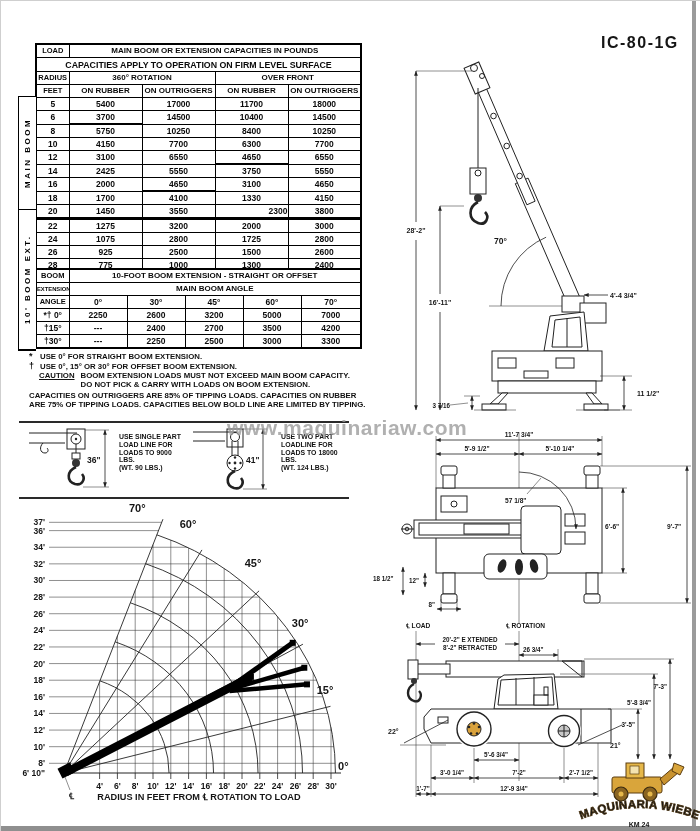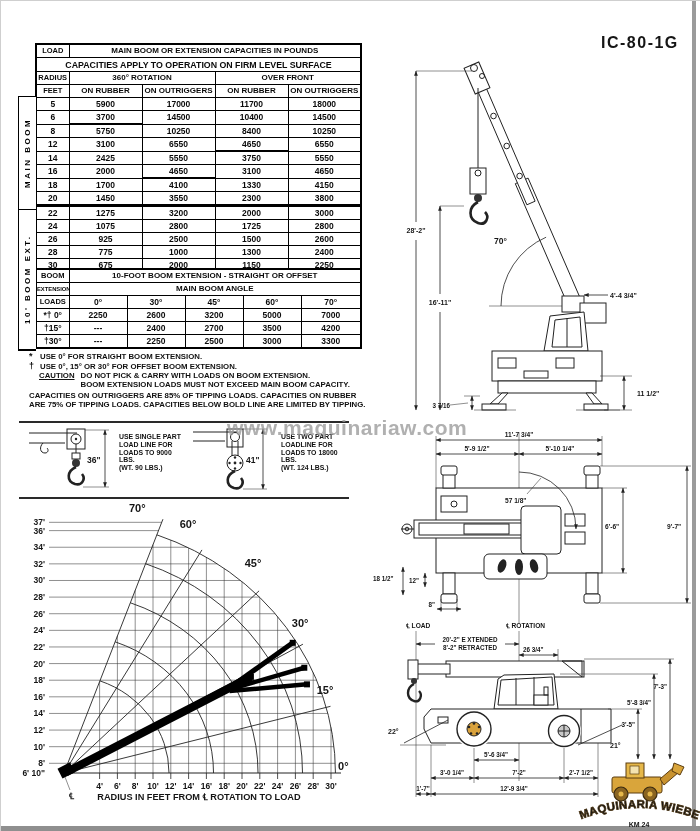--- a/index.html
+++ b/index.html
@@ -76,40 +76,47 @@
         <td class="corner">FEET</td>
         <td class="hd">ON RUBBER</td>
         <td class="hd">ON OUTRIGGERS</td>
         <td class="hd">ON RUBBER</td>
         <td class="hd">ON OUTRIGGERS</td>
       </tr>
     </tbody>
     <tbody id="mainRows">
         <tr>
           <td>5</td>
-          <td>5900</td>
+          <td>5400</td>
           <td>17000</td>
           <td>11700</td>
           <td>18000</td>
         </tr>
         <tr>
           <td>6</td>
           <td style="border-bottom: 2.5px solid rgb(0, 0, 0);">3700</td>
           <td>14500</td>
           <td>10400</td>
           <td>14500</td>
         </tr>
         <tr>
           <td>8</td>
           <td>5750</td>
           <td>10250</td>
           <td>8400</td>
           <td>10250</td>
         </tr>
         <tr>
+          <td>10</td>
+          <td>4150</td>
+          <td>7700</td>
+          <td>6300</td>
+          <td>7700</td>
+        </tr>
+        <tr>
           <td>12</td>
           <td>3100</td>
           <td>6550</td>
           <td style="border-bottom: 2.5px solid rgb(0, 0, 0);">4650</td>
           <td>6550</td>
         </tr>
         <tr>
           <td>14</td>
           <td>2425</td>
           <td>5550</td>
@@ -127,21 +134,21 @@
           <td>18</td>
           <td>1700</td>
           <td>4100</td>
           <td>1330</td>
           <td>4150</td>
         </tr>
         <tr>
           <td style="border-bottom: 3px solid rgb(0, 0, 0);">20</td>
           <td style="border-bottom: 3px solid rgb(0, 0, 0);">1450</td>
           <td style="border-bottom: 3px solid rgb(0, 0, 0);">3550</td>
-          <td style="border-bottom: 3px solid rgb(0, 0, 0);">2300</td>
+          <td style="border-bottom: 3px solid rgb(0, 0, 0); text-align: right;">2300</td>
           <td style="border-bottom: 3px solid rgb(0, 0, 0); margin-left: 32px;">3800</td>
         </tr>
         <tr>
           <td>22</td>
           <td>1275</td>
           <td>3200</td>
           <td>2000</td>
           <td>3000</td>
         </tr>
         <tr>
@@ -187,21 +194,21 @@
     <tbody>
       <tr>
         <td class="corner">BOOM</td>
         <td colspan="5" class="hd">10-FOOT BOOM EXTENSION - STRAIGHT OR OFFSET</td>
       </tr>
       <tr>
         <td class="tiny">EXTENSION</td>
         <td colspan="5" class="hd">MAIN BOOM ANGLE</td>
       </tr>
       <tr>
-        <td class="corner">LOADS</td>
+        <td class="corner">ANGLE</td>
         <td>0°</td>
         <td>30°</td>
         <td>45°</td>
         <td>60°</td>
         <td>70°</td>
       </tr>
     </tbody>
     <tbody id="extRows">
         <tr>
           <td>*† 0°</td>
@@ -237,22 +244,22 @@
     <span class="fnsym">*</span>
     <span>USE 0° FOR STRAIGHT BOOM EXTENSION.</span>
   </div>
   <div class="fn fnrow" style="left:28px;top:360.5px;">
     <span class="fnsym">†</span>
     <span>USE 0°, 15° OR 30° FOR OFFSET BOOM EXTENSION.</span>
   </div>
   <div class="fn fnrow" style="left:38px;top:370px;">
     <span class="cautl">CAUTION</span>
     <span>
+      <span style="display:block">BOOM EXTENSION LOADS MUST NOT EXCEED MAIN BOOM CAPACITY.</span>
       <span style="display:block">DO NOT PICK &amp; CARRY WITH LOADS ON BOOM EXTENSION.</span>
-      <span style="display:block">BOOM EXTENSION LOADS MUST NOT EXCEED MAIN BOOM CAPACITY.</span>
     </span>
   </div>
   <div class="fn" style="left:28px;top:390px;width:350px;">
     <span style="display:block">CAPACITIES ON OUTRIGGERS ARE 85% OF TIPPING LOADS. CAPACITIES ON RUBBER</span>
     <span style="display:block">ARE 75% OF TIPPING LOADS.  CAPACITIES BELOW BOLD LINE ARE LIMITED BY TIPPING.</span>
   </div>
 
   <div class="rule" style="left:18px;top:420px;width:330px;height:2.4px;"></div>
   <div class="rule" style="left:18px;top:496px;width:330px;height:2.4px;"></div>
 

